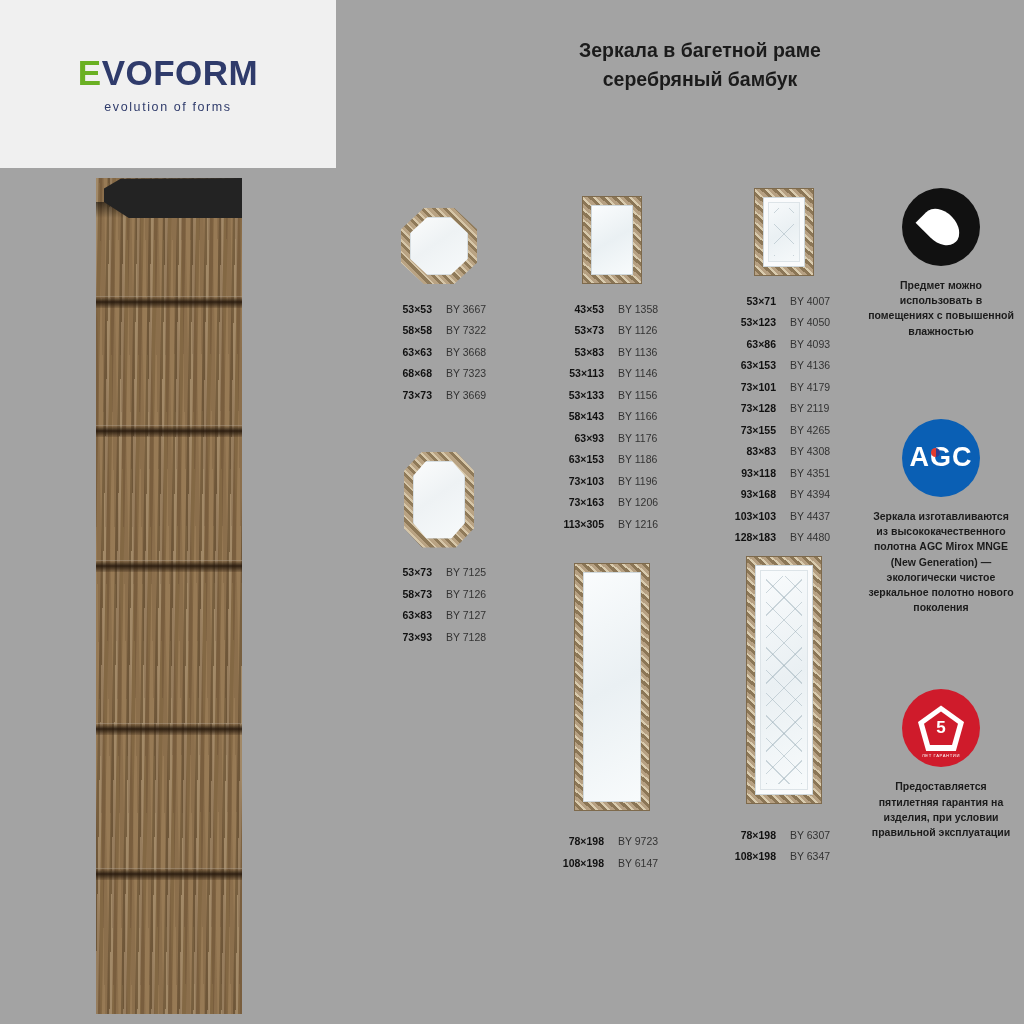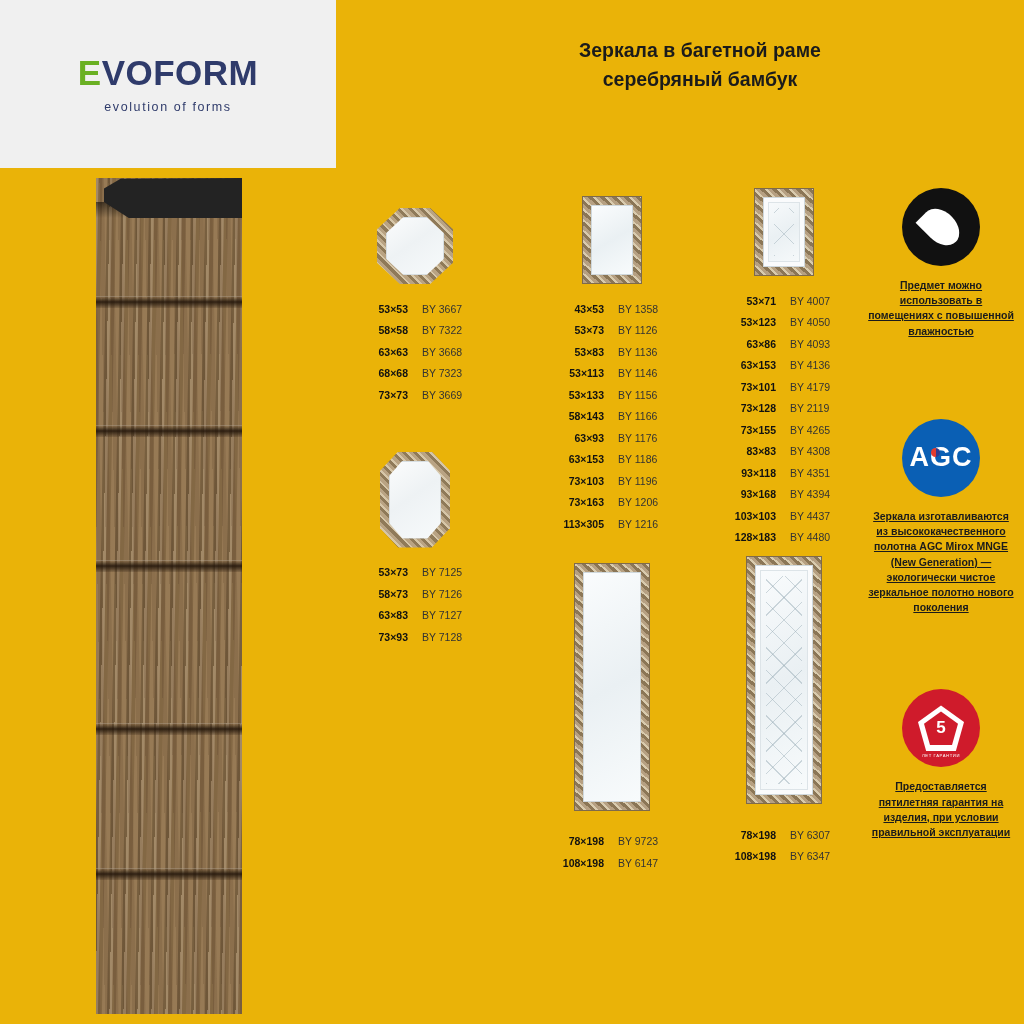--- a/index.html
+++ b/index.html
@@ -2,21 +2,21 @@
 <html lang="ru"><head>
 <meta charset="utf-8">
 <style>
   * { box-sizing: border-box; margin: 0; padding: 0; }
   html, body {
     width: 1024px; height: 1024px;
     font-family: "Liberation Sans", sans-serif;
     background: #ffffff;
     overflow: hidden;
   }
-  .page { position: relative; width: 1024px; height: 1024px; background: #eab308; }
+  .page { position: relative; width: 1024px; height: 1024px; background: #a3a3a3; }
 
   
   .header { position: absolute; left: 0; top: 0; width: 1024px; height: 168px; }
   .logo-box {
     position: absolute; left: 0; top: 0; width: 336px; height: 168px;
     background: #f0f0f0;
     display: flex; flex-direction: column; align-items: center; justify-content: center;
   }
   .logo-word { font-size: 35px; font-weight: bold; letter-spacing: 0.5px; line-height: 1; }
   .logo-word .e { color: #6ab023; }
@@ -71,21 +71,21 @@
     background: #232323;
     clip-path: polygon(0 26%, 12% 2%, 100% 0, 100% 100%, 18% 100%, 0 60%);
   }
   .cap-shadow {
     position: absolute; left: 0px; top: 24px; width: 146px; height: 16px;
     background: linear-gradient(180deg, rgba(0,0,0,.55), rgba(0,0,0,0));
   }
 
   
   .col { position: absolute; }
-  .col-a { left: 356px; top: 188px; width: 118px; }
+  .col-a { left: 380px; top: 188px; width: 118px; }
   .col-b { left: 546px; top: 188px; width: 132px; }
   .col-c { left: 718px; top: 180px; width: 132px; }
 
   .mirror-wrap { display: flex; justify-content: center; align-items: flex-end; }
 
   
   .octagon { position: relative; }
   .oct-frame, .oct-glass {
     position: absolute; inset: 0;
     clip-path: polygon(30% 0, 70% 0, 100% 28%, 100% 72%, 70% 100%, 30% 100%, 0 72%, 0 28%);
@@ -134,21 +134,21 @@
     font-size: 10.5px; line-height: 1; padding: 5.5px 0;
   }
   .size-dim { font-weight: bold; color: #111; width: 58px; text-align: right; }
   .size-code { color: #333; padding-left: 14px; }
   .col-a .size-dim { width: 52px; }
 
   
   .features { position: absolute; left: 866px; top: 188px; width: 150px; }
   .feature { margin-bottom: 44px; text-align: center; }
   .feature-text {
-    font-size: 10.5px; line-height: 1.45; color: #1b1b1b; font-weight: bold; margin-top: 12px; text-decoration: underline;
+    font-size: 10.5px; line-height: 1.45; color: #1b1b1b; font-weight: bold; margin-top: 12px;
   }
   .badge-circle {
     width: 78px; height: 78px; border-radius: 50%; margin: 0 auto;
     display: flex; align-items: center; justify-content: center;
   }
   .badge-water { background: #111111; }
   .drop {
     width: 30px; height: 42px; background: #ffffff;
     border-radius: 0 50% 50% 50% ; transform: rotate(-45deg);
   }

